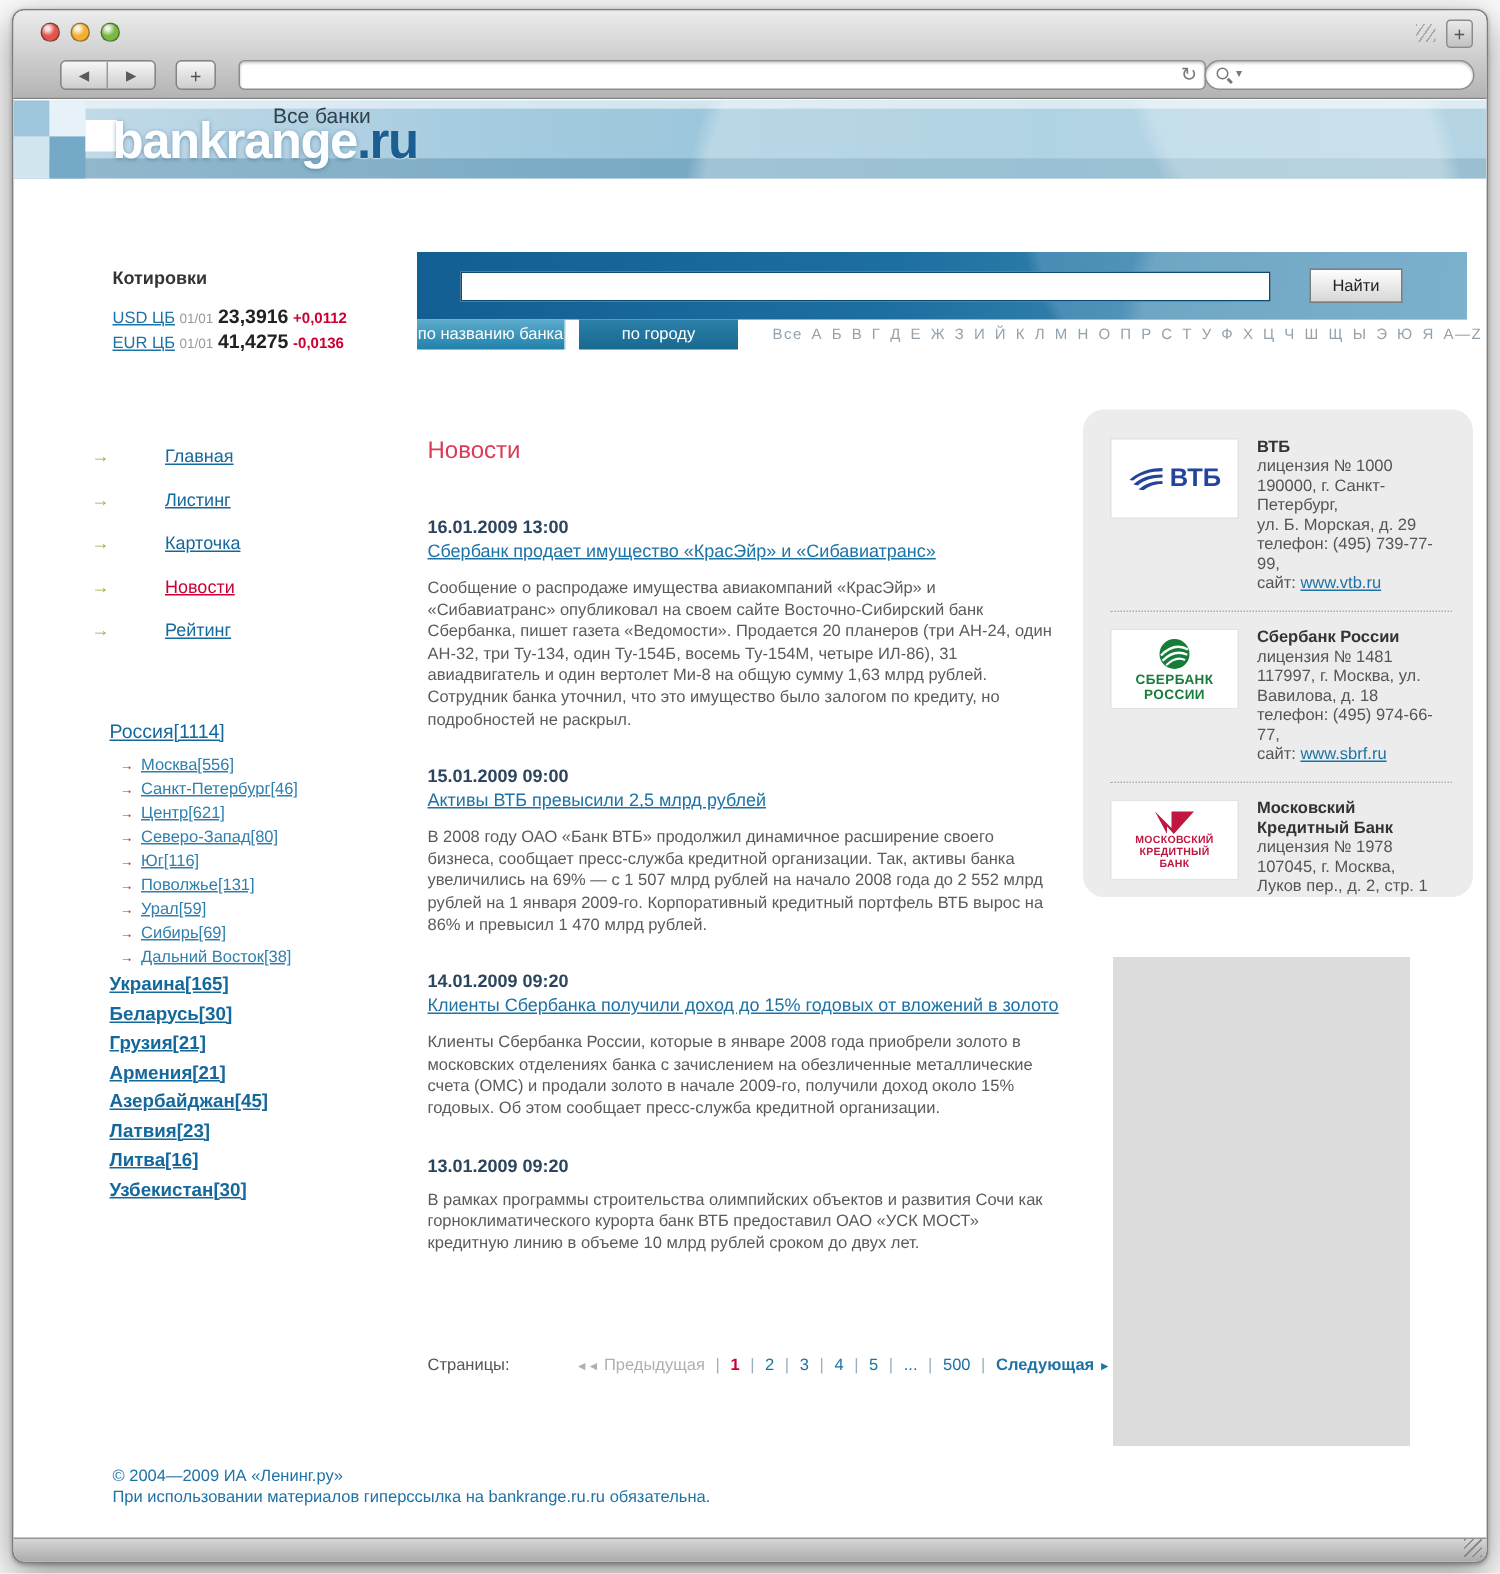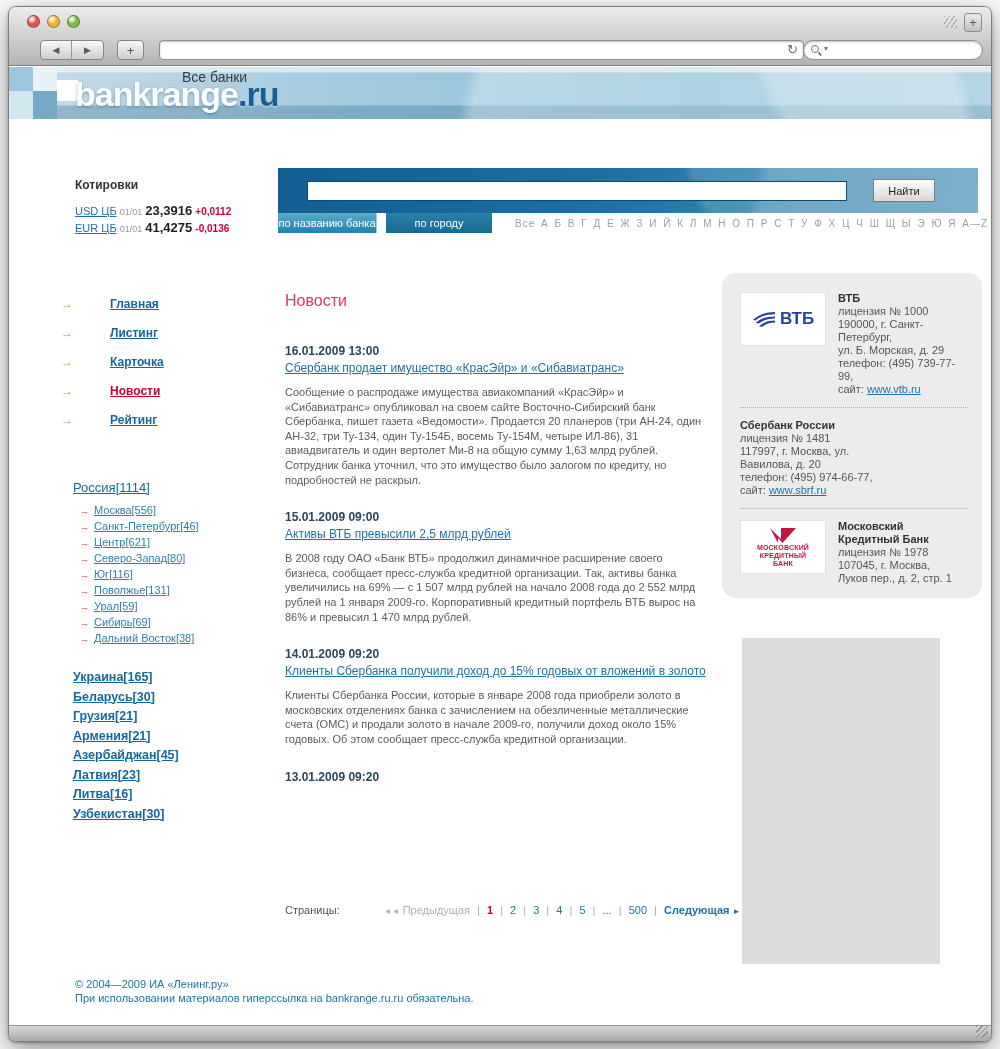--- a/index.html
+++ b/index.html
@@ -100,28 +100,28 @@
     line-height:20px; cursor:pointer; }
   .tab.t1 { left:0; width:99px; background:linear-gradient(#5cabcb,#2181ab); border-right:1px solid #9fcbde; }
   .tab.t2 { left:108px; width:106px; background:linear-gradient(#2b80a9,#186990); }
   .alphabet { position:absolute; left:237px; top:0; width:460px; height:20px; line-height:21px;
     font-size:10px; color:#93a2ad; letter-spacing:1px; word-spacing:2px; white-space:nowrap; cursor:pointer; }
 
   
   .mainnav { position:absolute; left:52px; top:231px; }
   .navitem { height:29px; font-size:12px; }
   .navarrow { color:#a9aa3c; margin-right:9px; font-size:12px; }
-  .navitem a { color:#15689c; font-weight:bold; text-decoration:underline; cursor:pointer;padding-left:28px; }
+  .navitem a { color:#15689c; font-weight:normal; text-decoration:underline; cursor:pointer;padding-left:28px; }
   .navitem.active a { color:#cc0033; }
 
   
   .regions { position:absolute; left:64px; top:414px; width:210px; }
   .rroot { display:block; font-size:13px; font-weight:normal; color:#15689c; text-decoration:underline;
     margin-bottom:9px; cursor:pointer; }
-  .rsub { margin-left:7px; margin-bottom:23px; }
+  .rsub { margin-left:7px; margin-bottom:2px; }
   .rsubitem { height:16px; font-size:11px; white-space:nowrap; }
   .rarrow { color:#cc2233; font-size:9px; margin-right:5px; }
   .rsubitem a { color:#2e7fae; text-decoration:underline; cursor:pointer; }
   .country { display:block; font-size:12.5px; font-weight:bold; color:#15689c; text-decoration:underline;
     margin-bottom:7.5px; line-height:12px; cursor:pointer; }
 
   
   .news { position:absolute; left:276px; top:226px; width:424px; }
   .news h1 { font-size:16px; font-weight:normal; color:#db3a58; margin-bottom:35px; }
   .article { margin-bottom:24px; }
@@ -271,20 +271,21 @@
         <a class="atitle">Активы ВТБ превысили 2,5 млрд рублей</a>
         <p class="abody">В 2008 году ОАО «Банк ВТБ» продолжил динамичное расширение своего бизнеса, сообщает пресс-служба кредитной организации. Так, активы банка увеличились на 69% — с 1 507 млрд рублей на начало 2008 года до 2 552 млрд рублей на 1 января 2009-го. Корпоративный кредитный портфель ВТБ вырос на 86% и превысил 1 470 млрд рублей.</p>
       </div>
       <div class="article">
         <div class="adate">14.01.2009 09:20</div>
         <a class="atitle">Клиенты Сбербанка получили доход до 15% годовых от вложений в золото</a>
         <p class="abody">Клиенты Сбербанка России, которые в январе 2008 года приобрели золото в московских отделениях банка с зачислением на обезличенные металлические счета (ОМС) и продали золото в начале 2009-го, получили доход около 15% годовых. Об этом сообщает пресс-служба кредитной организации.</p>
       </div>
       <div class="article">
         <div class="adate">13.01.2009 09:20</div>
+        <p class="abody">В рамках программы строительства олимпийских объектов и развития Сочи как горноклиматического курорта банк ВТБ предоставил ОАО «УСК МОСТ» кредитную линию в объеме 10 млрд рублей сроком до двух лет.</p>
       </div>
     </div>
 
     <div class="pagination">
       <span>Страницы:</span>
       <span class="pgprev"><span class="pgico">◄◄</span> <span>Предыдущая</span></span>
       <span class="pgsep">|</span>
       <span class="pgcur">1</span>
       <span class="pgsep">|</span>
       <span class="pgnum">2</span>
@@ -321,25 +322,35 @@
           <div>190000, г. Санкт-Петербург,</div>
           <div>ул. Б. Морская, д. 29</div>
           <div>телефон: (495) 739-77-99,</div>
           <div class="banksite"><span>сайт:</span> <a>www.vtb.ru</a></div>
         </div>
       </div>
 
       <div class="cardsep"></div>
 
       <div class="bankcard">
+        <div class="banklogo">
+          <svg width="24" height="24" viewBox="0 0 24 24">
+            <circle cx="12" cy="12" r="10" fill="#157c3a"></circle>
+            <path d="M3 13 Q12 4 21 9" stroke="#fff" stroke-width="1.6" fill="none"></path>
+            <path d="M4 16.5 Q12 8.5 20.5 12.5" stroke="#fff" stroke-width="1.6" fill="none"></path>
+            <path d="M6.5 19.5 Q13 13 19 16" stroke="#fff" stroke-width="1.4" fill="none"></path>
+          </svg>
+          <div class="sber-txt">СБЕРБАНК</div>
+          <div class="sber-txt">РОССИИ</div>
+        </div>
         <div class="bankinfo">
           <div class="bankname">Сбербанк России</div>
           <div>лицензия № 1481</div>
           <div>117997, г. Москва, ул.</div>
-          <div>Вавилова, д. 20</div>
+          <div>Вавилова, д. 18</div>
           <div>телефон: (495) 974-66-77,</div>
           <div class="banksite"><span>сайт:</span> <a>www.sbrf.ru</a></div>
         </div>
       </div>
 
       <div class="cardsep"></div>
 
       <div class="bankcard">
         <div class="banklogo">
           <svg width="30" height="18" viewBox="0 0 30 18">

